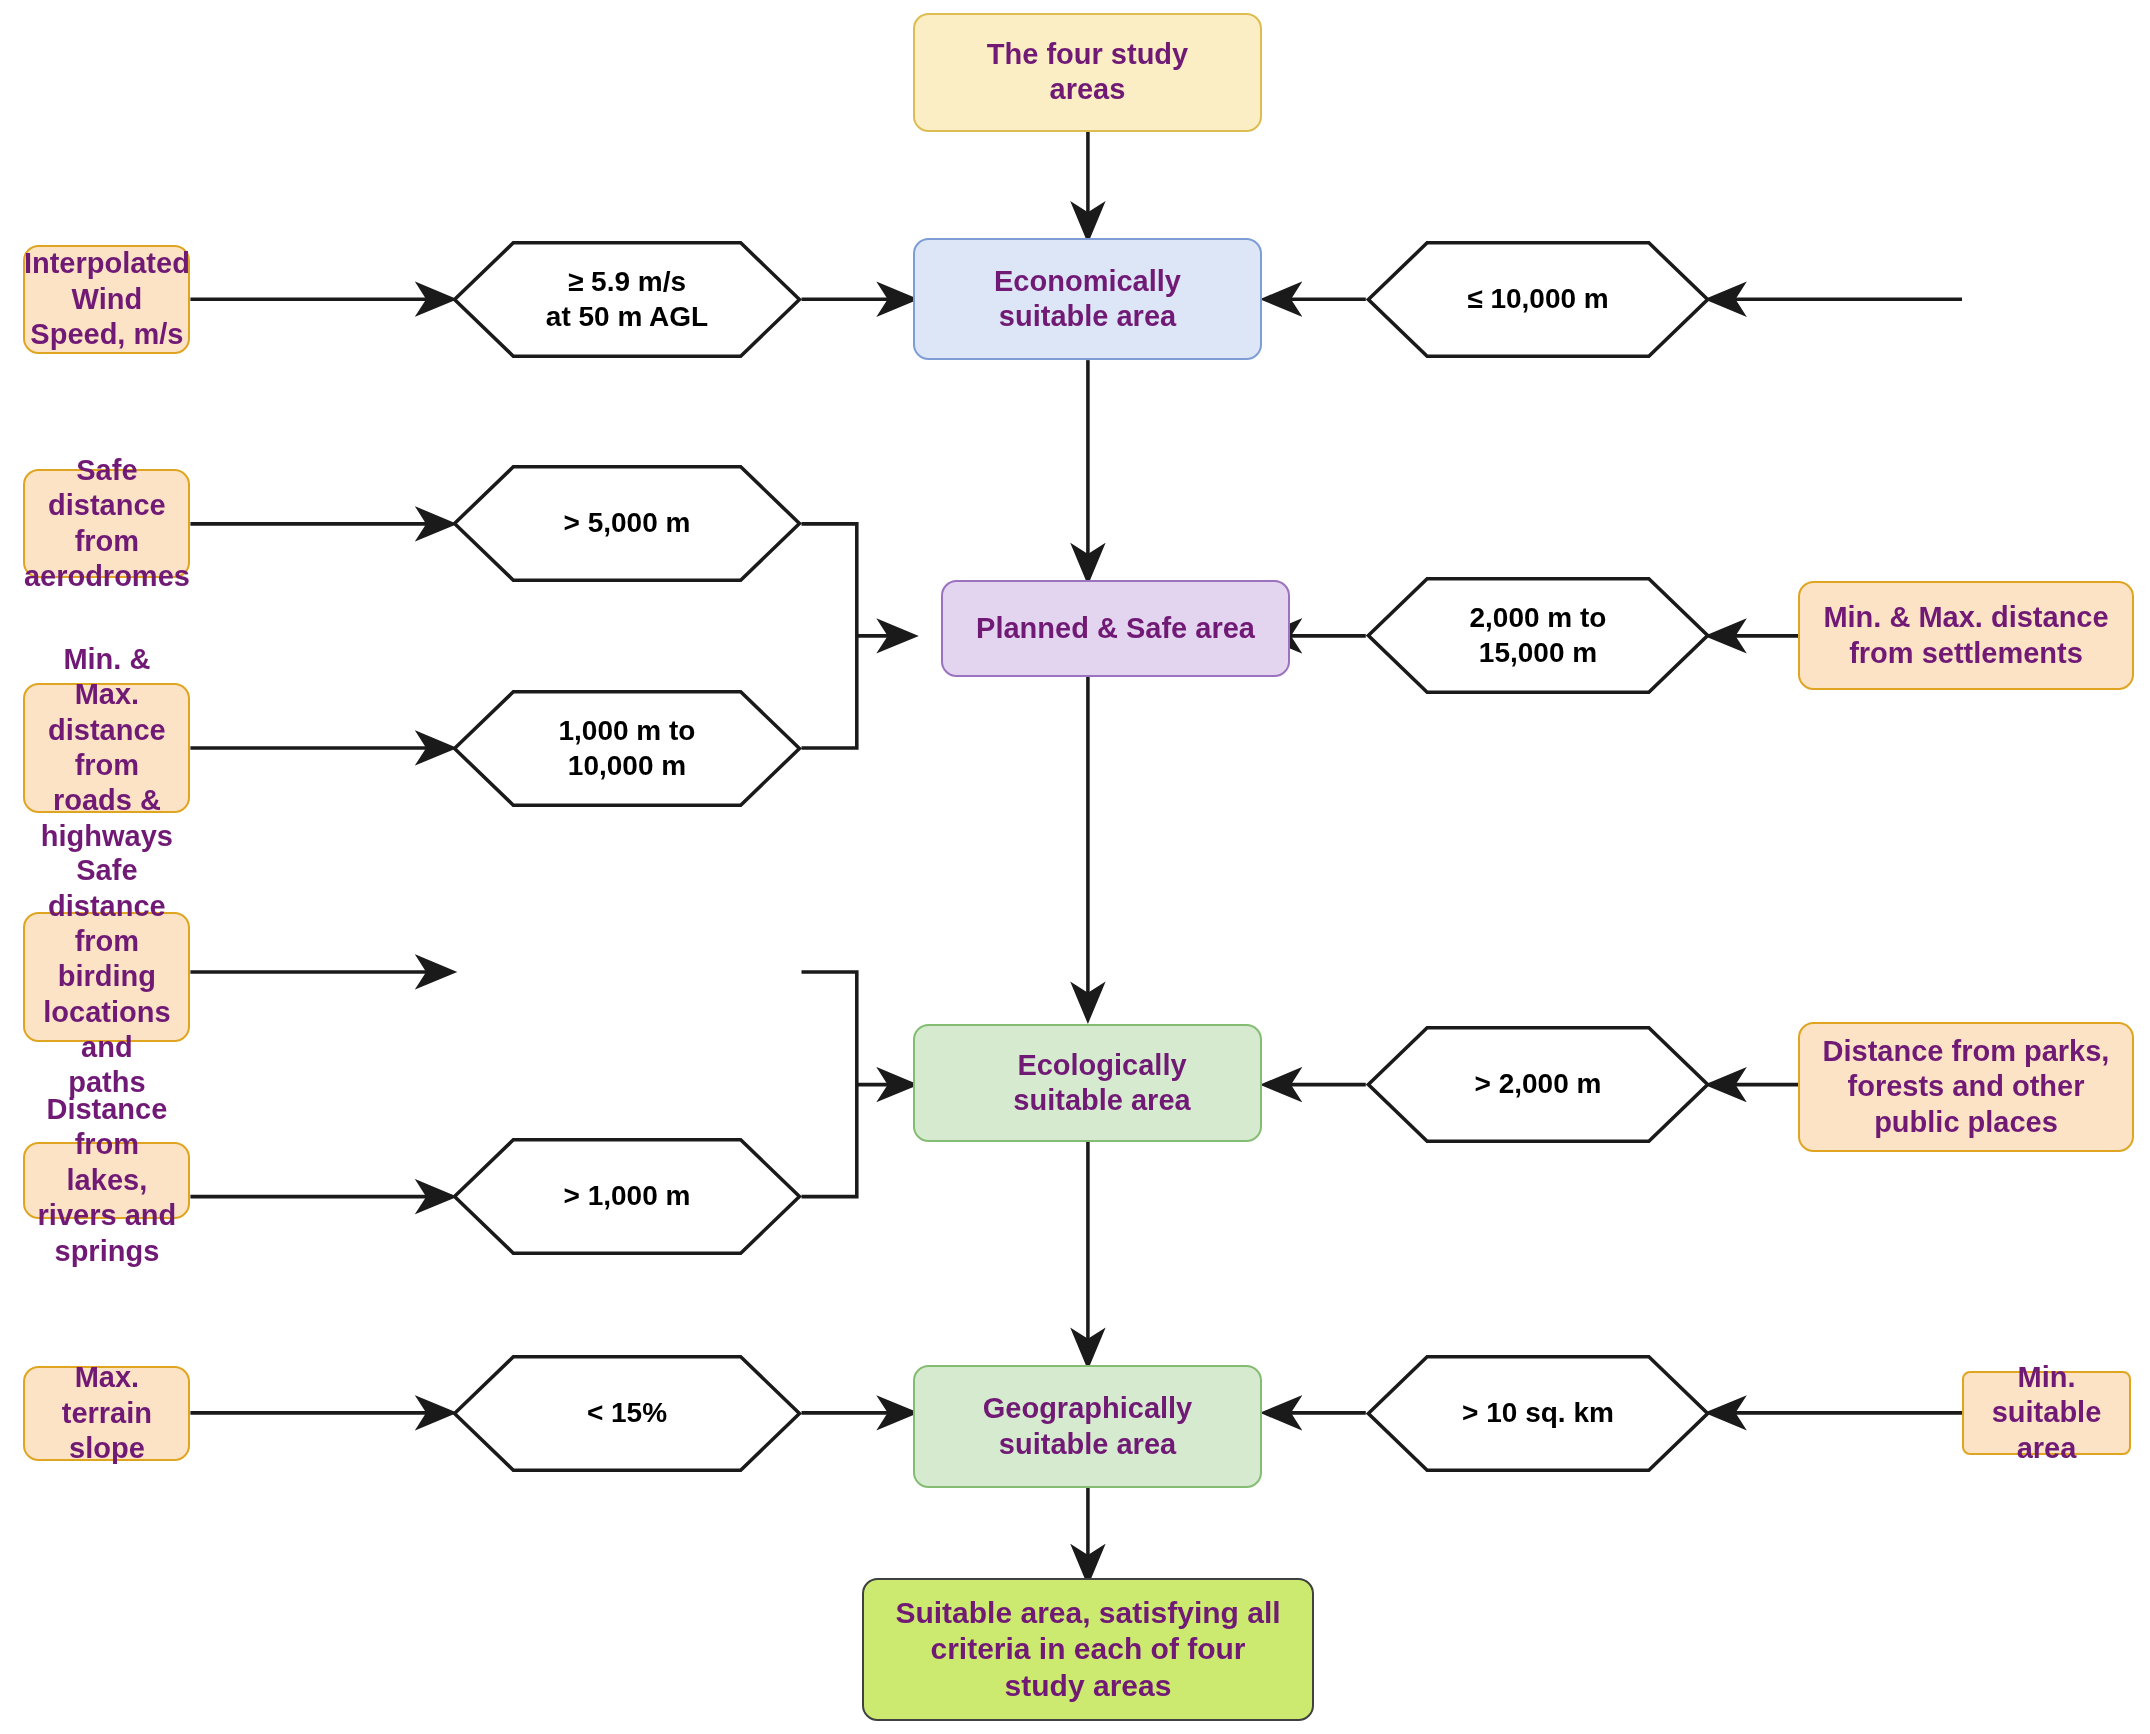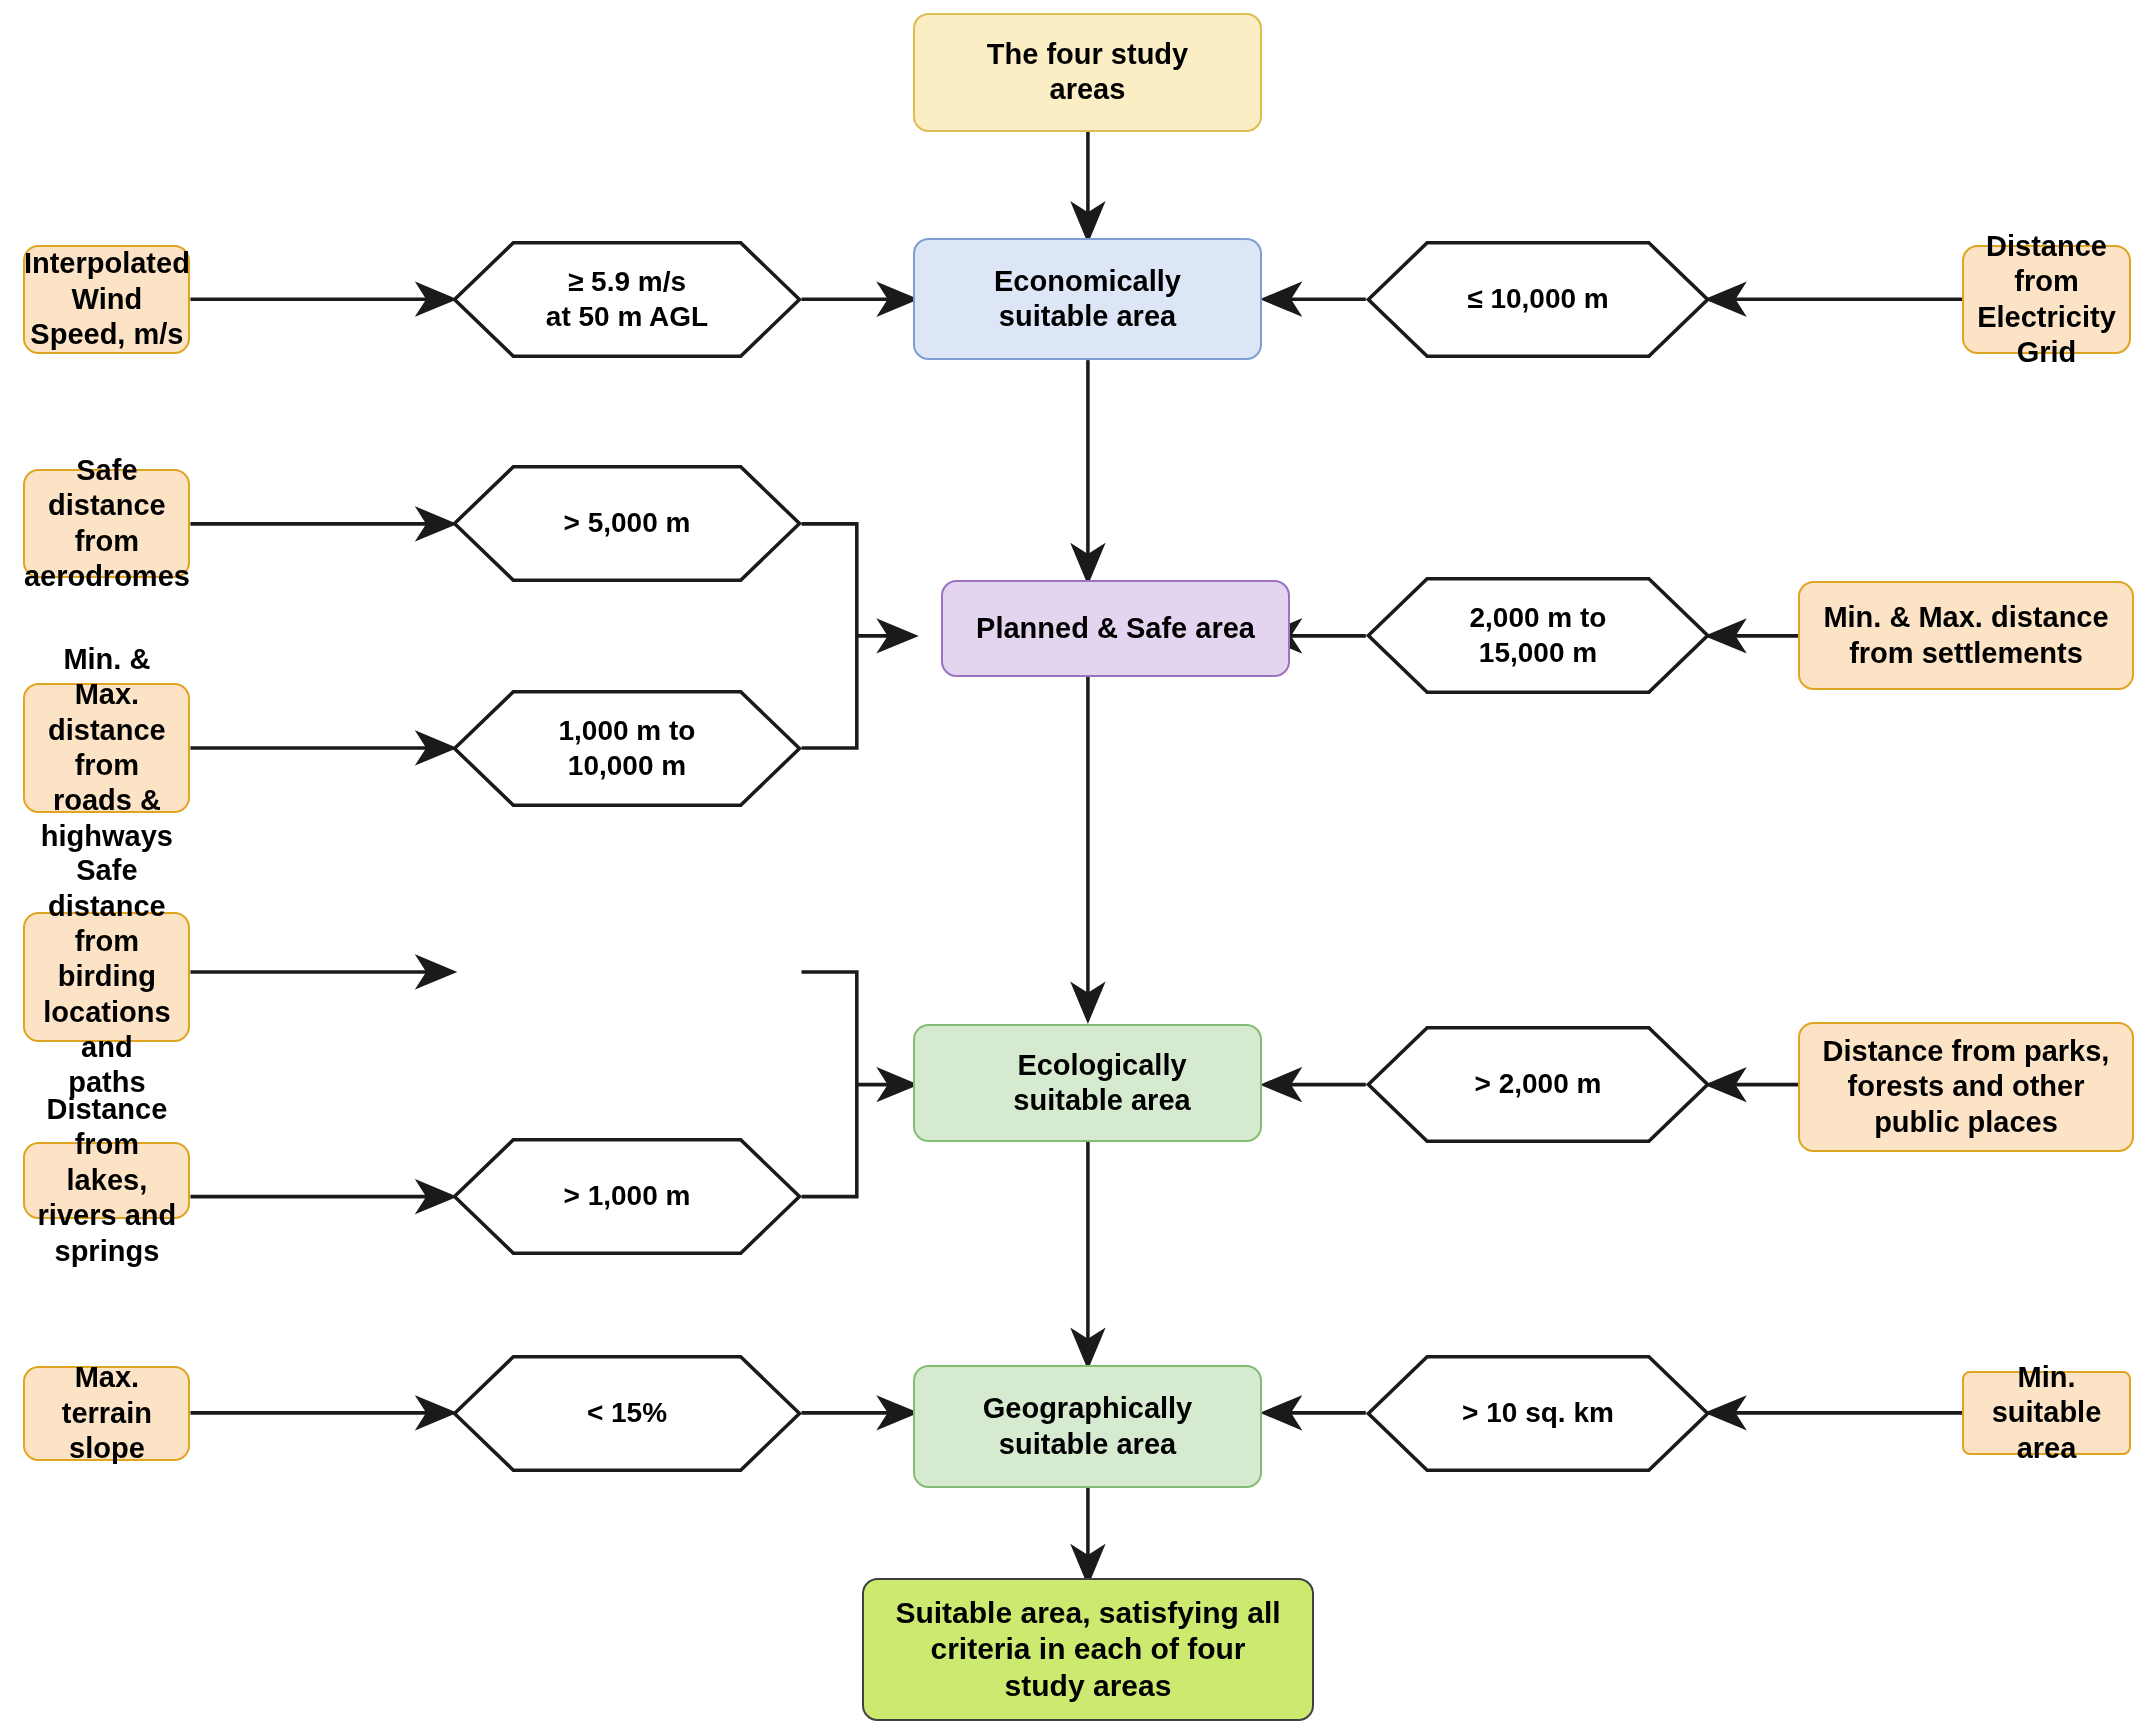--- a/index.html
+++ b/index.html
@@ -19,21 +19,21 @@
   
   .node{
     position:absolute;
     box-sizing:border-box;
     display:flex;
     align-items:center;
     justify-content:center;
     text-align:center;
     border-radius:15.6px;
     font-weight:bold;
-    color:#000000;
+    color:#701a75;
     line-height:1.22;
     padding:2.8px 7px;
     white-space:pre-line;
     z-index:5;
   }
   .node.src{            
     background:#fce3c6;
     border:2.8px solid #e0a520;
     font-size:29px;
   }
@@ -160,22 +160,20 @@
   <div class="node econ" style="left:913px;top:238px;width:349px;height:122px;">Economically
 suitable area</div>
 
   <div class="hex" style="left:1366px;top:240px;width:344px;height:119px;">
     <svg width="344" height="119" viewBox="0 0 485 168" xmlns="http://www.w3.org/2000/svg">
       <polygon points="3,84 86,4 399,4 482,84 399,164 86,164" fill="#ffffff" stroke="#1a1a1a" stroke-width="5"></polygon>
     </svg>
     <div class="hexlabel">≤ 10,000 m</div>
   </div>
 
-  <div class="node src" style="left:1962px;top:245px;width:169px;height:109px;">Distance from
-Electricity Grid</div>
 
   <div class="node src" style="left:23.4px;top:469px;width:167px;height:109px;">Safe distance from
 aerodromes</div>
 
   <div class="hex" style="left:452px;top:464px;width:350px;height:119px;">
     <svg width="350" height="119" viewBox="0 0 493 168" xmlns="http://www.w3.org/2000/svg">
       <polygon points="3,84 86,4 407,4 490,84 407,164 86,164" fill="#ffffff" stroke="#1a1a1a" stroke-width="5"></polygon>
     </svg>
     <div class="hexlabel">&gt; 5,000 m</div>
   </div>

